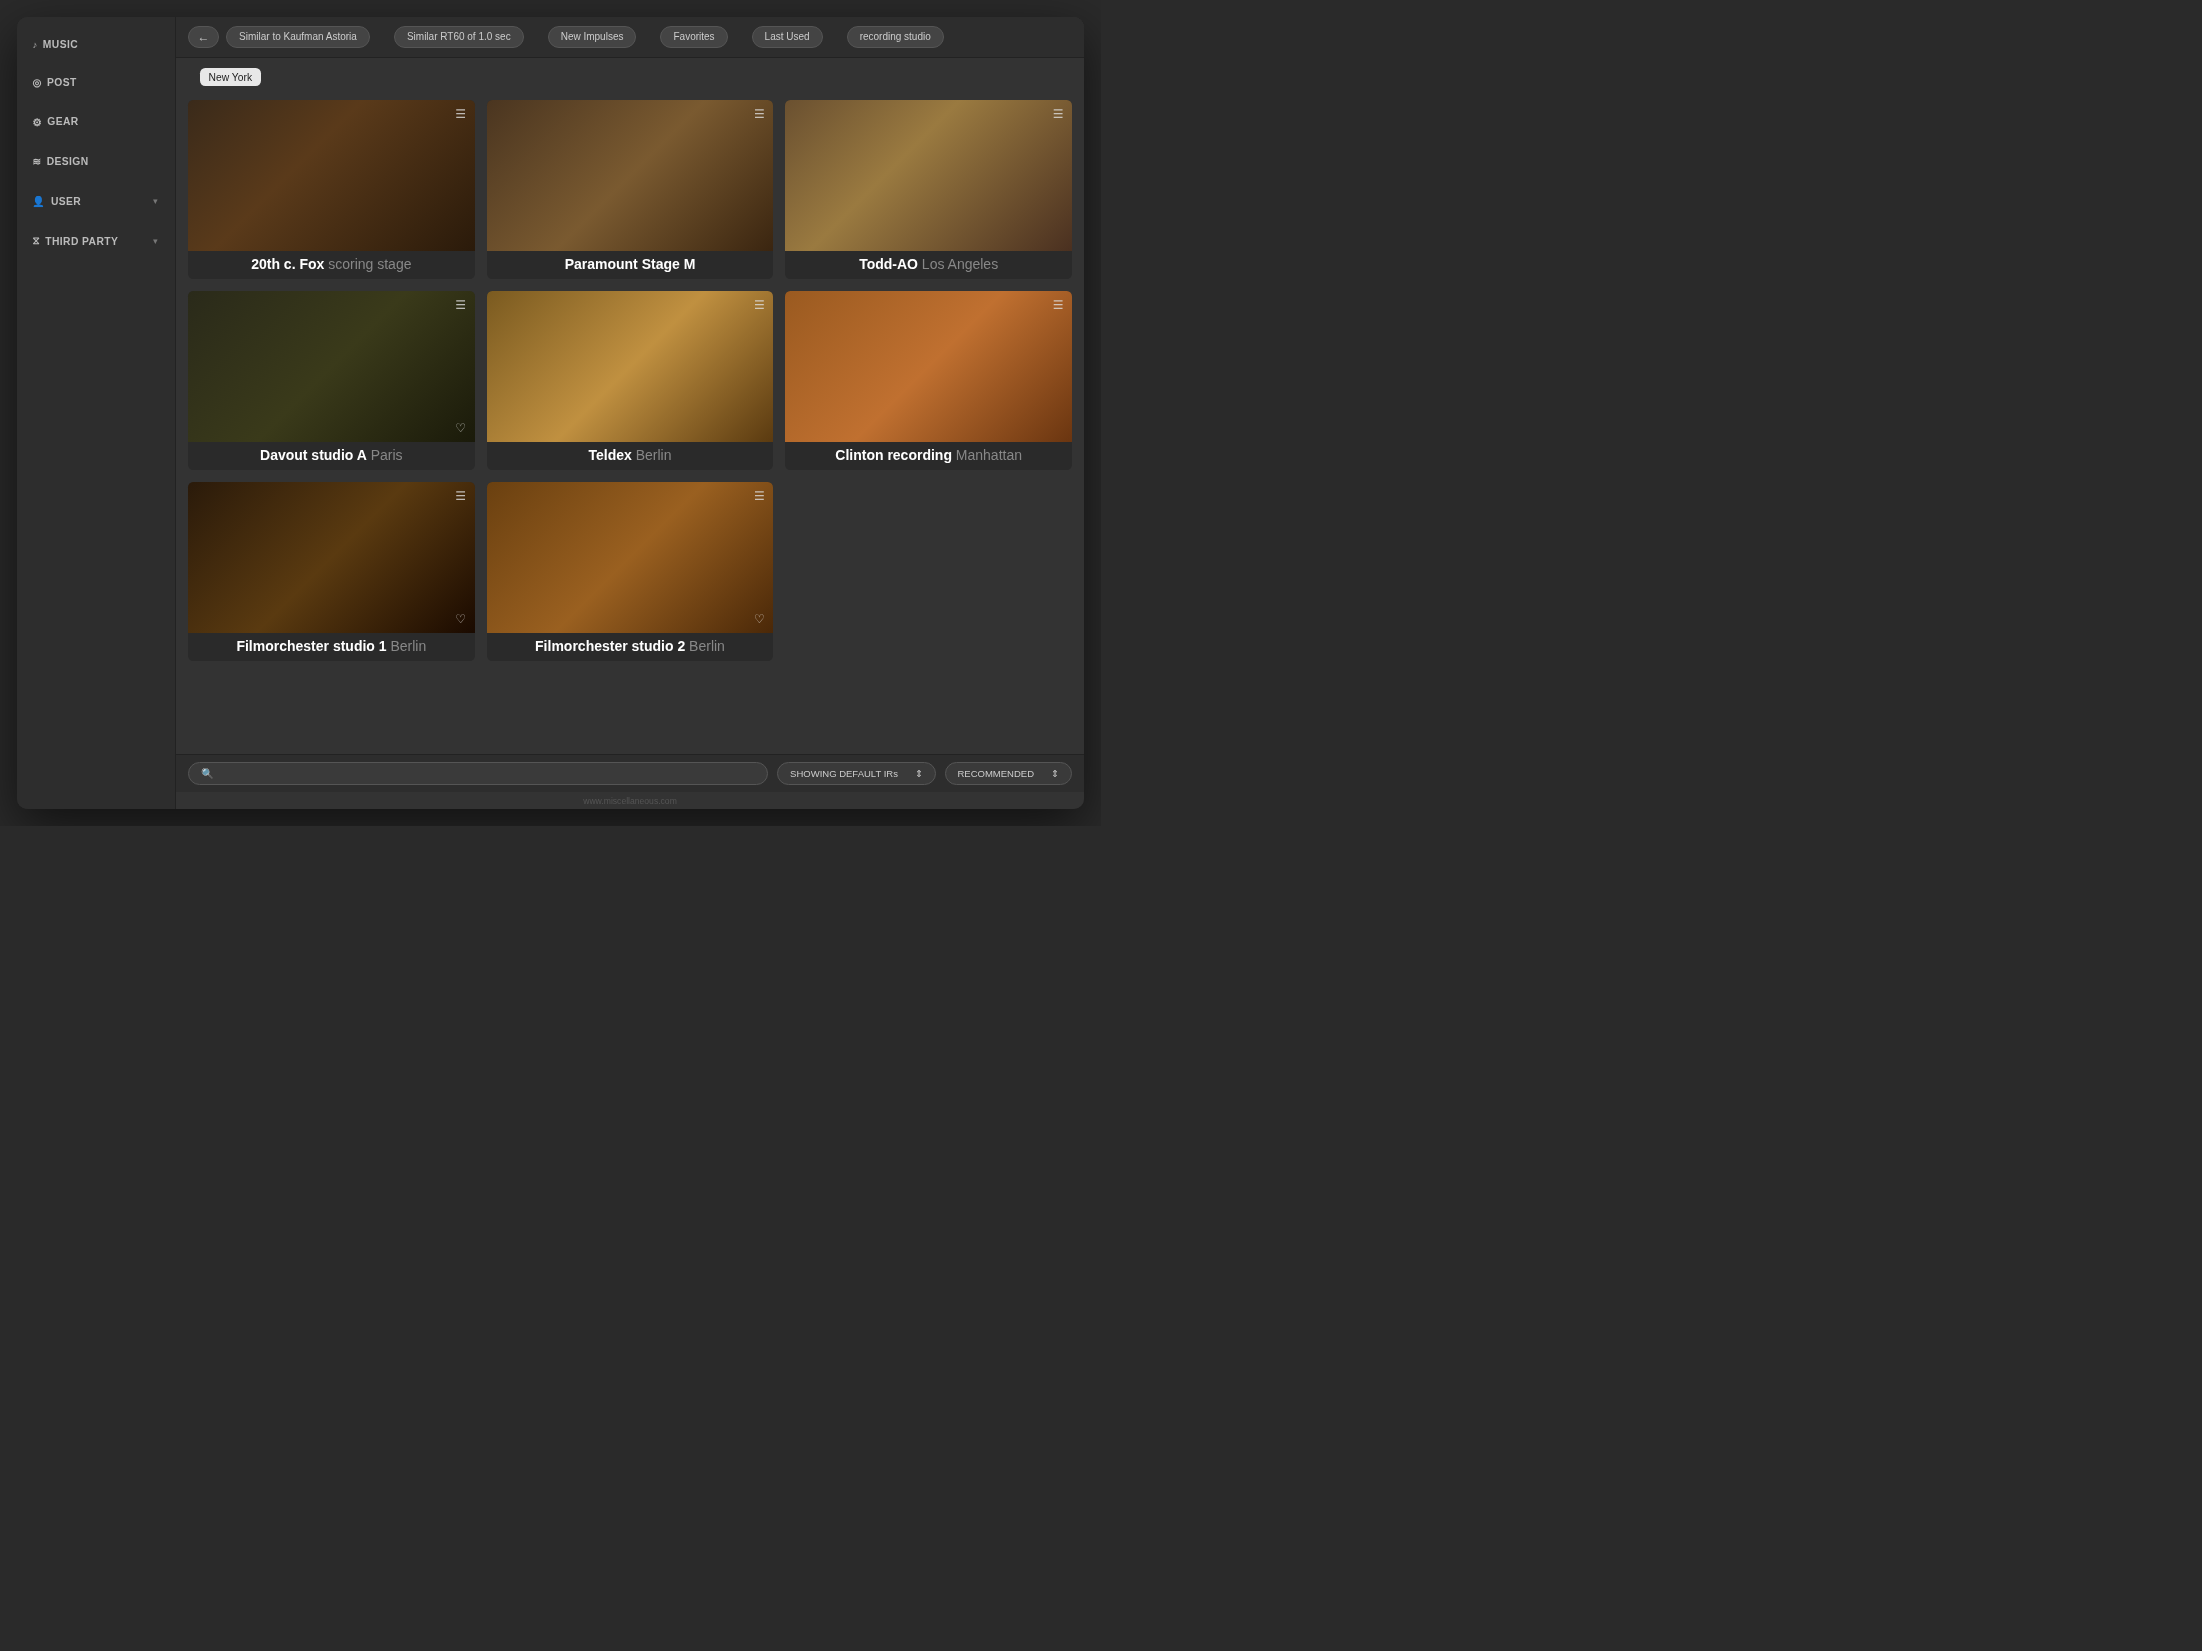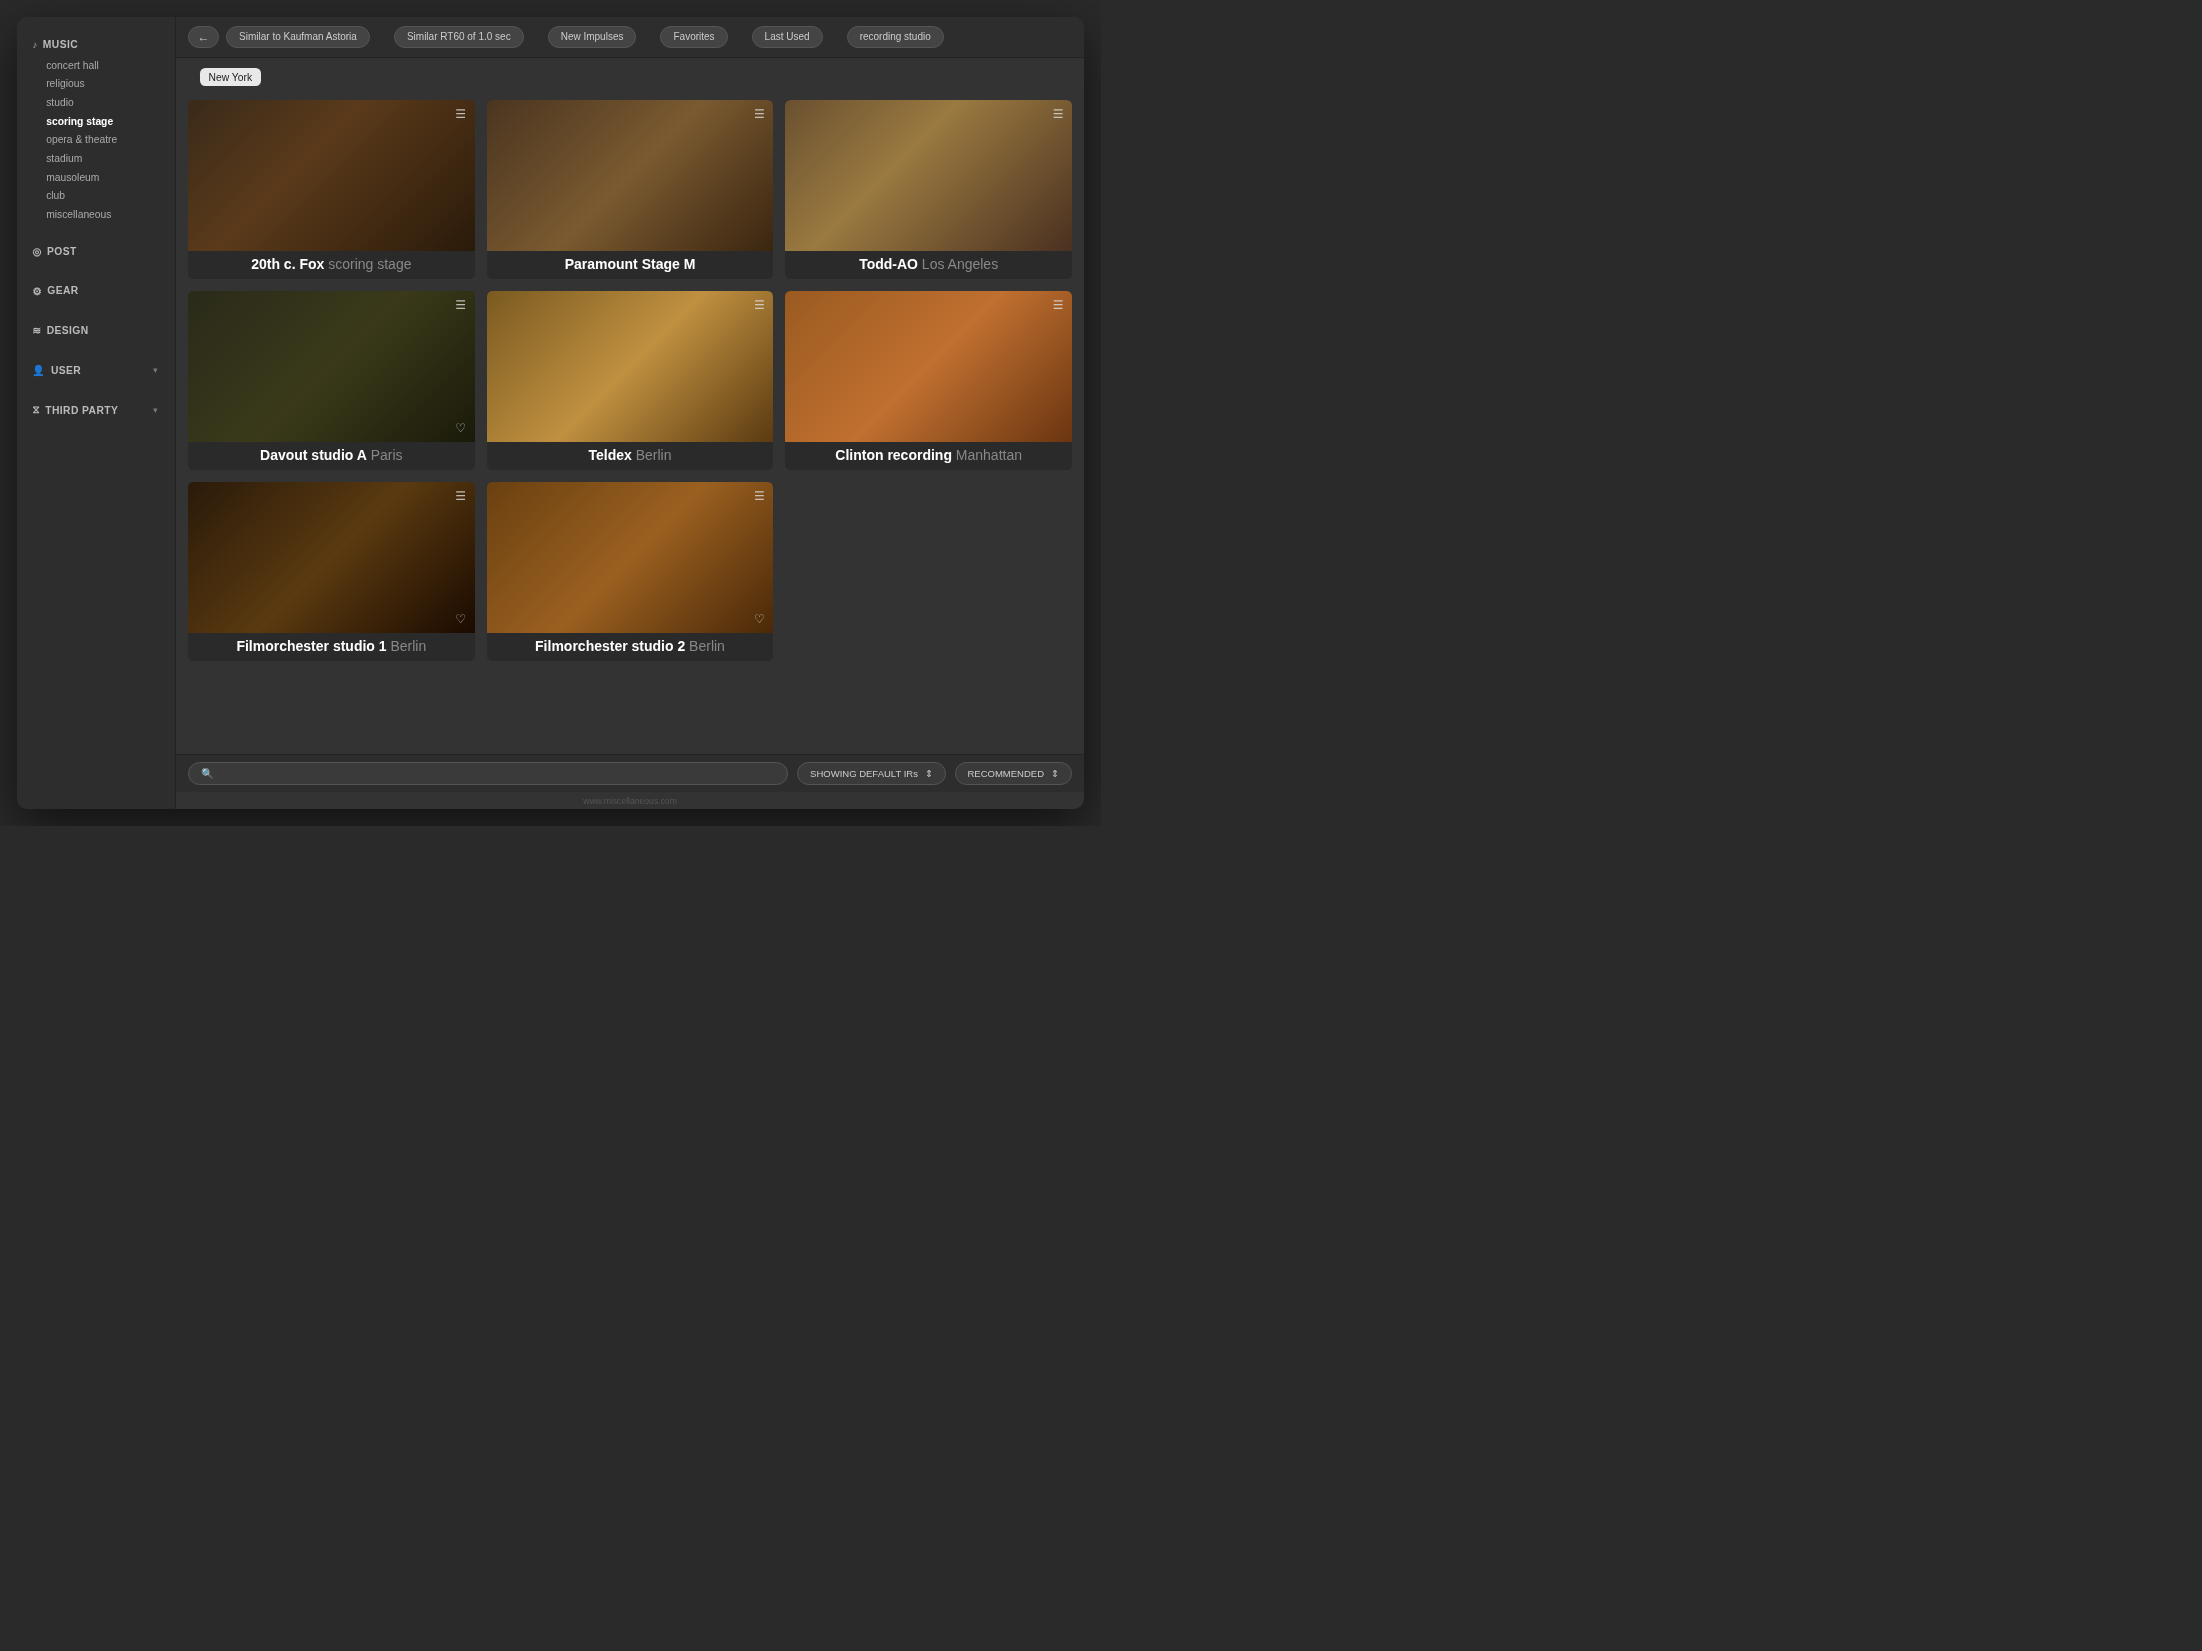--- a/index.html
+++ b/index.html
@@ -253,21 +253,21 @@
     .bottom-btn {
       background: #3a3a3a;
       border: 0.9px solid #555;
       border-radius: 17px;
       color: #ccc;
       font-size: 9.5px;
       padding: 5.2px 12px;
       cursor: pointer;
       display: flex;
       align-items: center;
-      gap: 7px;
+      gap: 17px;
       white-space: nowrap;
     }
     .footer-url {
       text-align: center;
       font-size: 8.6px;
       color: #555;
       padding: 3.4px 0;
     }
 
     
@@ -285,31 +285,20 @@
 <body>
 
 <div class="app-window">
 
   <div class="sidebar">
     <div class="sidebar-section">
       <div class="sidebar-section-header">
         <span class="icon">♪</span>
         <span>MUSIC</span>
       </div>
-      <div id="sidebar-items-container">
-          <div class="sidebar-item">concert hall</div>
-          <div class="sidebar-item">religious</div>
-          <div class="sidebar-item">studio</div>
-          <div class="sidebar-item active">scoring stage</div>
-          <div class="sidebar-item">opera &amp; theatre</div>
-          <div class="sidebar-item">stadium</div>
-          <div class="sidebar-item">mausoleum</div>
-          <div class="sidebar-item">club</div>
-          <div class="sidebar-item">miscellaneous</div>
-        </div>
     </div>
 
     <div class="sidebar-section">
       <div class="sidebar-section-header-row">
         <span>◎</span>
         <span>POST</span>
       </div>
     </div>
 
     <div class="sidebar-section">

